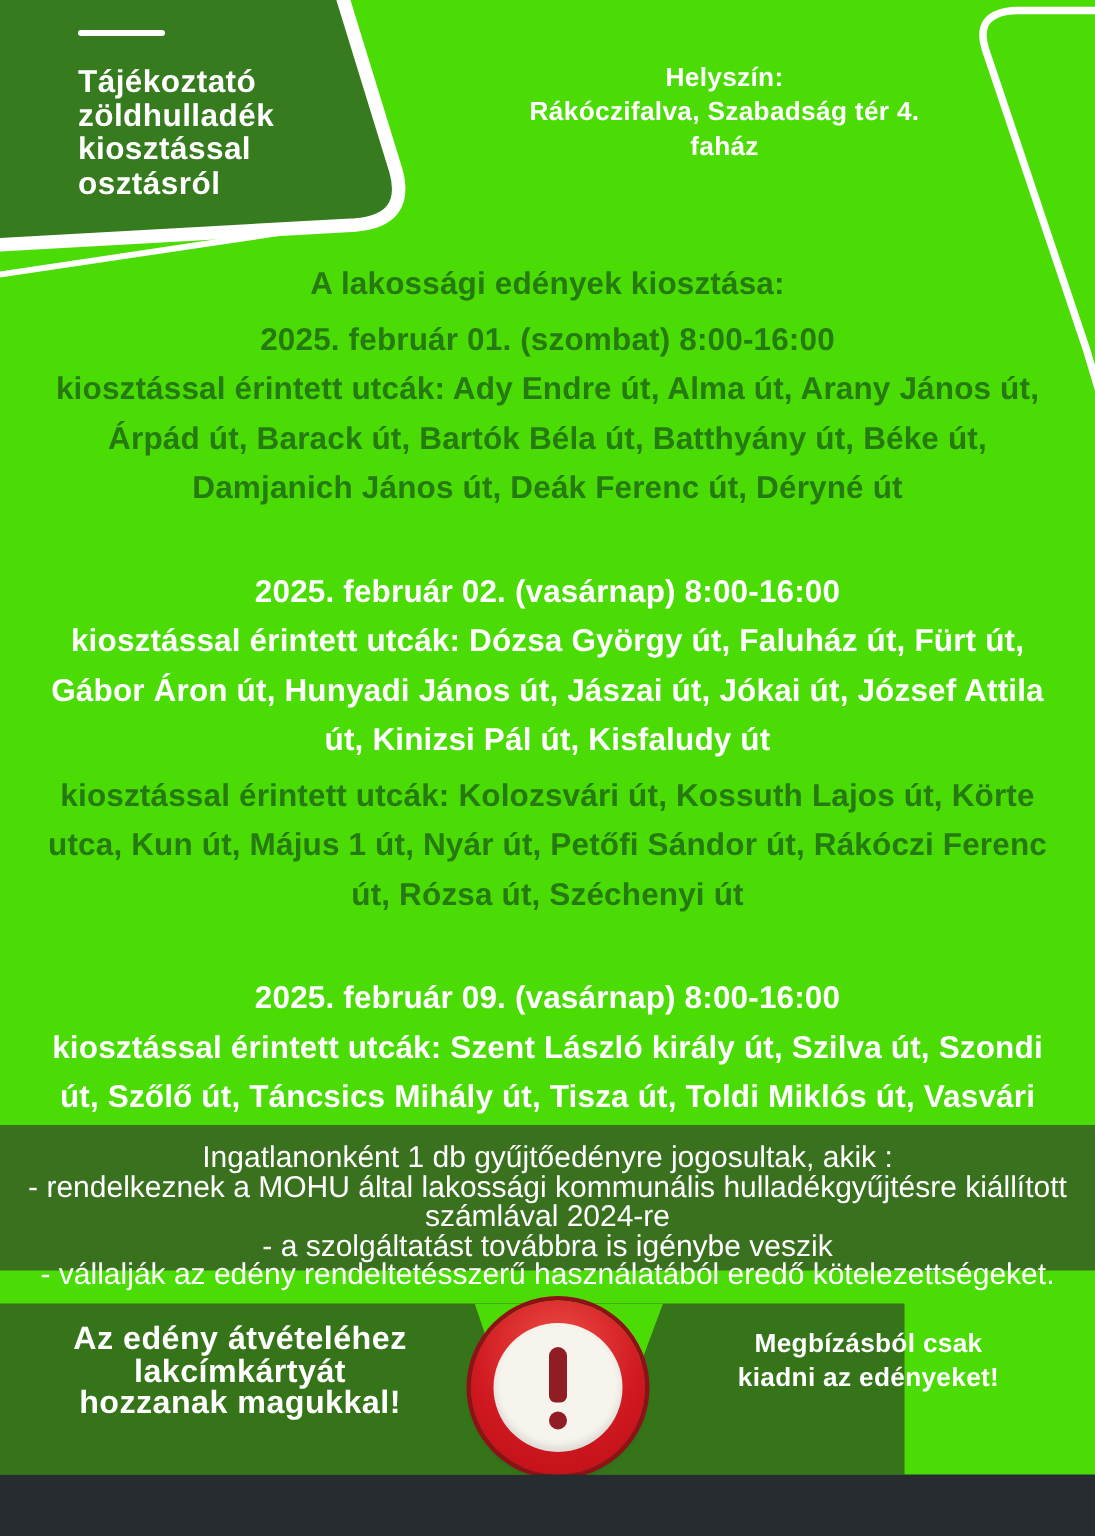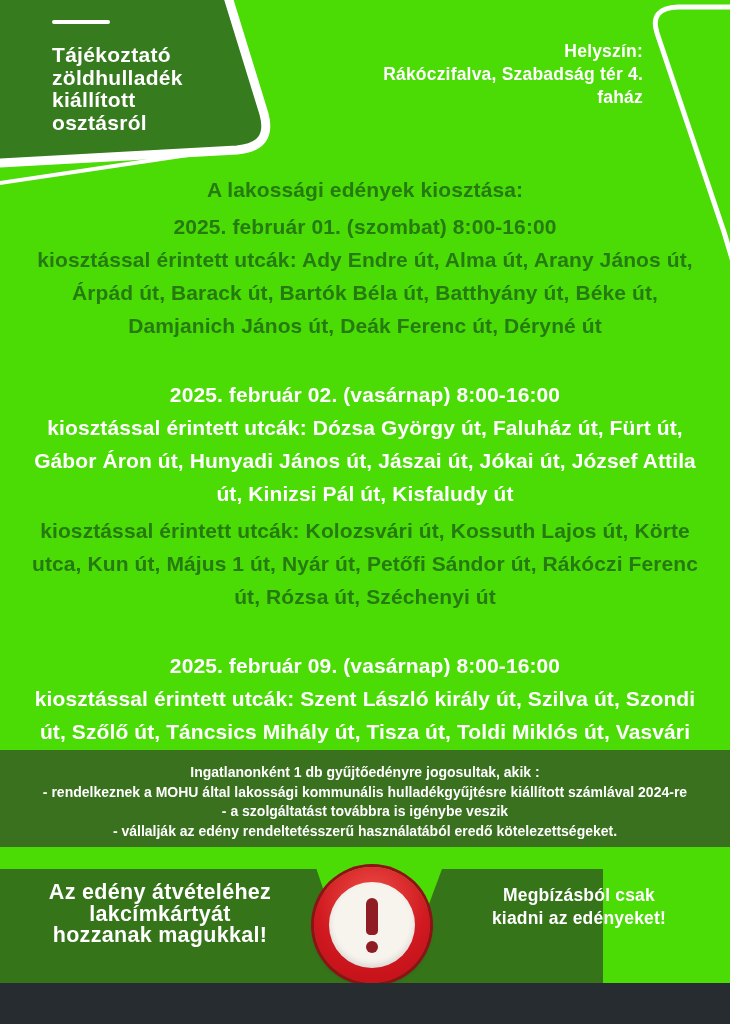--- a/index.html
+++ b/index.html
@@ -14,40 +14,40 @@
 
   
   .sticker-svg { position:absolute; top:0; left:0; width:340px; height:200px; }
   .sticker-content { position:absolute; top:20px; left:52px; color:#fff; }
   .sticker-bar { width:58px; height:4px; background:#fff; border-radius:2px; margin-bottom:20px; }
   .sticker-title { font-size:21px; line-height:22.5px; font-weight:bold; letter-spacing:.3px; }
 
   
   .location {
     position:absolute; top:40px; left:323px; width:320px;
-    text-align:right; color:#fff; font-weight:bold;
+    text-align:center; color:#fff; font-weight:bold;
     font-size:17.5px; line-height:23px; letter-spacing:.2px;
   }
 
   
   .main {
     position:absolute; top:173px; left:25px; width:680px;
     text-align:center; font-weight:bold; font-size:21px; line-height:33px;
     letter-spacing:.1px;
   }
   .intro { color:#257a10; }
   .block { margin-top:4px; }
   .block.tone-dark  { color:#257a10; }
   .block.tone-light { color:#ffffff;margin-top:36px; }
 
   
   .eligibility {
     position:absolute; top:750px; left:0; width:730px; height:97px;
     background:#3a711f; color:#fff; text-align:center;
-    font-size:14px; line-height:19.5px; font-weight:bold;
+    font-size:20px; line-height:19.5px; font-weight:normal;
     box-sizing:border-box; padding-top:13px;
   }
 
   
   .banner { position:absolute; top:869px; left:0; width:603px; height:114px; background:#357419; }
   .banner-notch {
     position:absolute; top:0; left:307px; width:135px; height:40px;
     background:#4bdc06;
     clip-path:polygon(7% 0, 100% 0, 89% 100%, 17% 100%);
   }
@@ -97,21 +97,21 @@
 
   <svg class="sticker-svg" viewBox="0 0 340 200" width="340" height="200">
     <path d="M -20 186 L 208 152" fill="none" stroke="#ffffff" stroke-width="4"></path>
     <path d="M -16 -16 L 224 -16 L 264 114 Q 273 147 237 150 L -16 164 Z" fill="#367b1d" stroke="#ffffff" stroke-width="9" stroke-linejoin="round"></path>
   </svg>
   <div class="sticker-content">
     <div class="sticker-bar"></div>
     <div class="sticker-title">
       <div>Tájékoztató</div>
       <div>zöldhulladék</div>
-      <div>kiállított</div>
+      <div>kiosztással</div>
       <div>osztásról</div>
     </div>
   </div>
 
   <div class="location">
     <div>Helyszín:</div>
     <div>Rákóczifalva, Szabadság tér 4.</div>
     <div>faház</div>
   </div>
 

